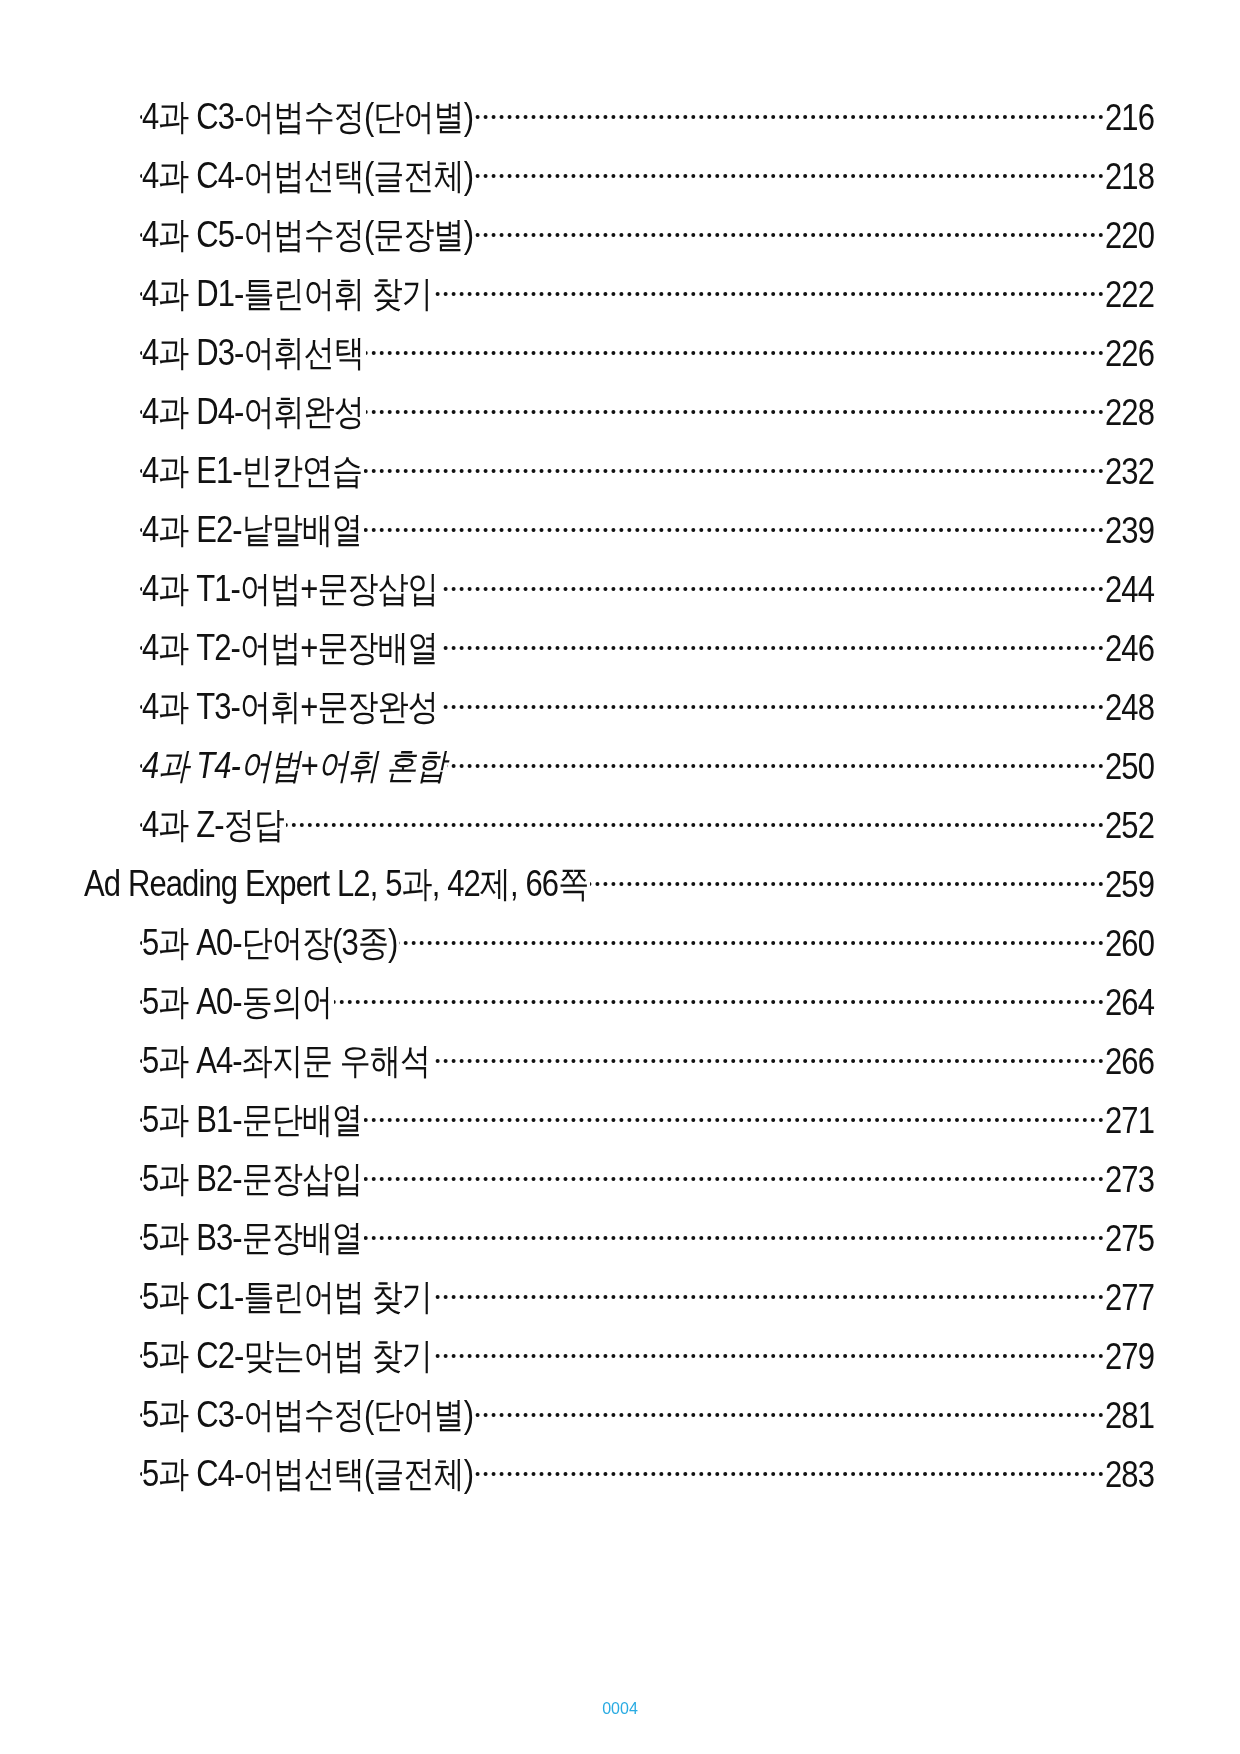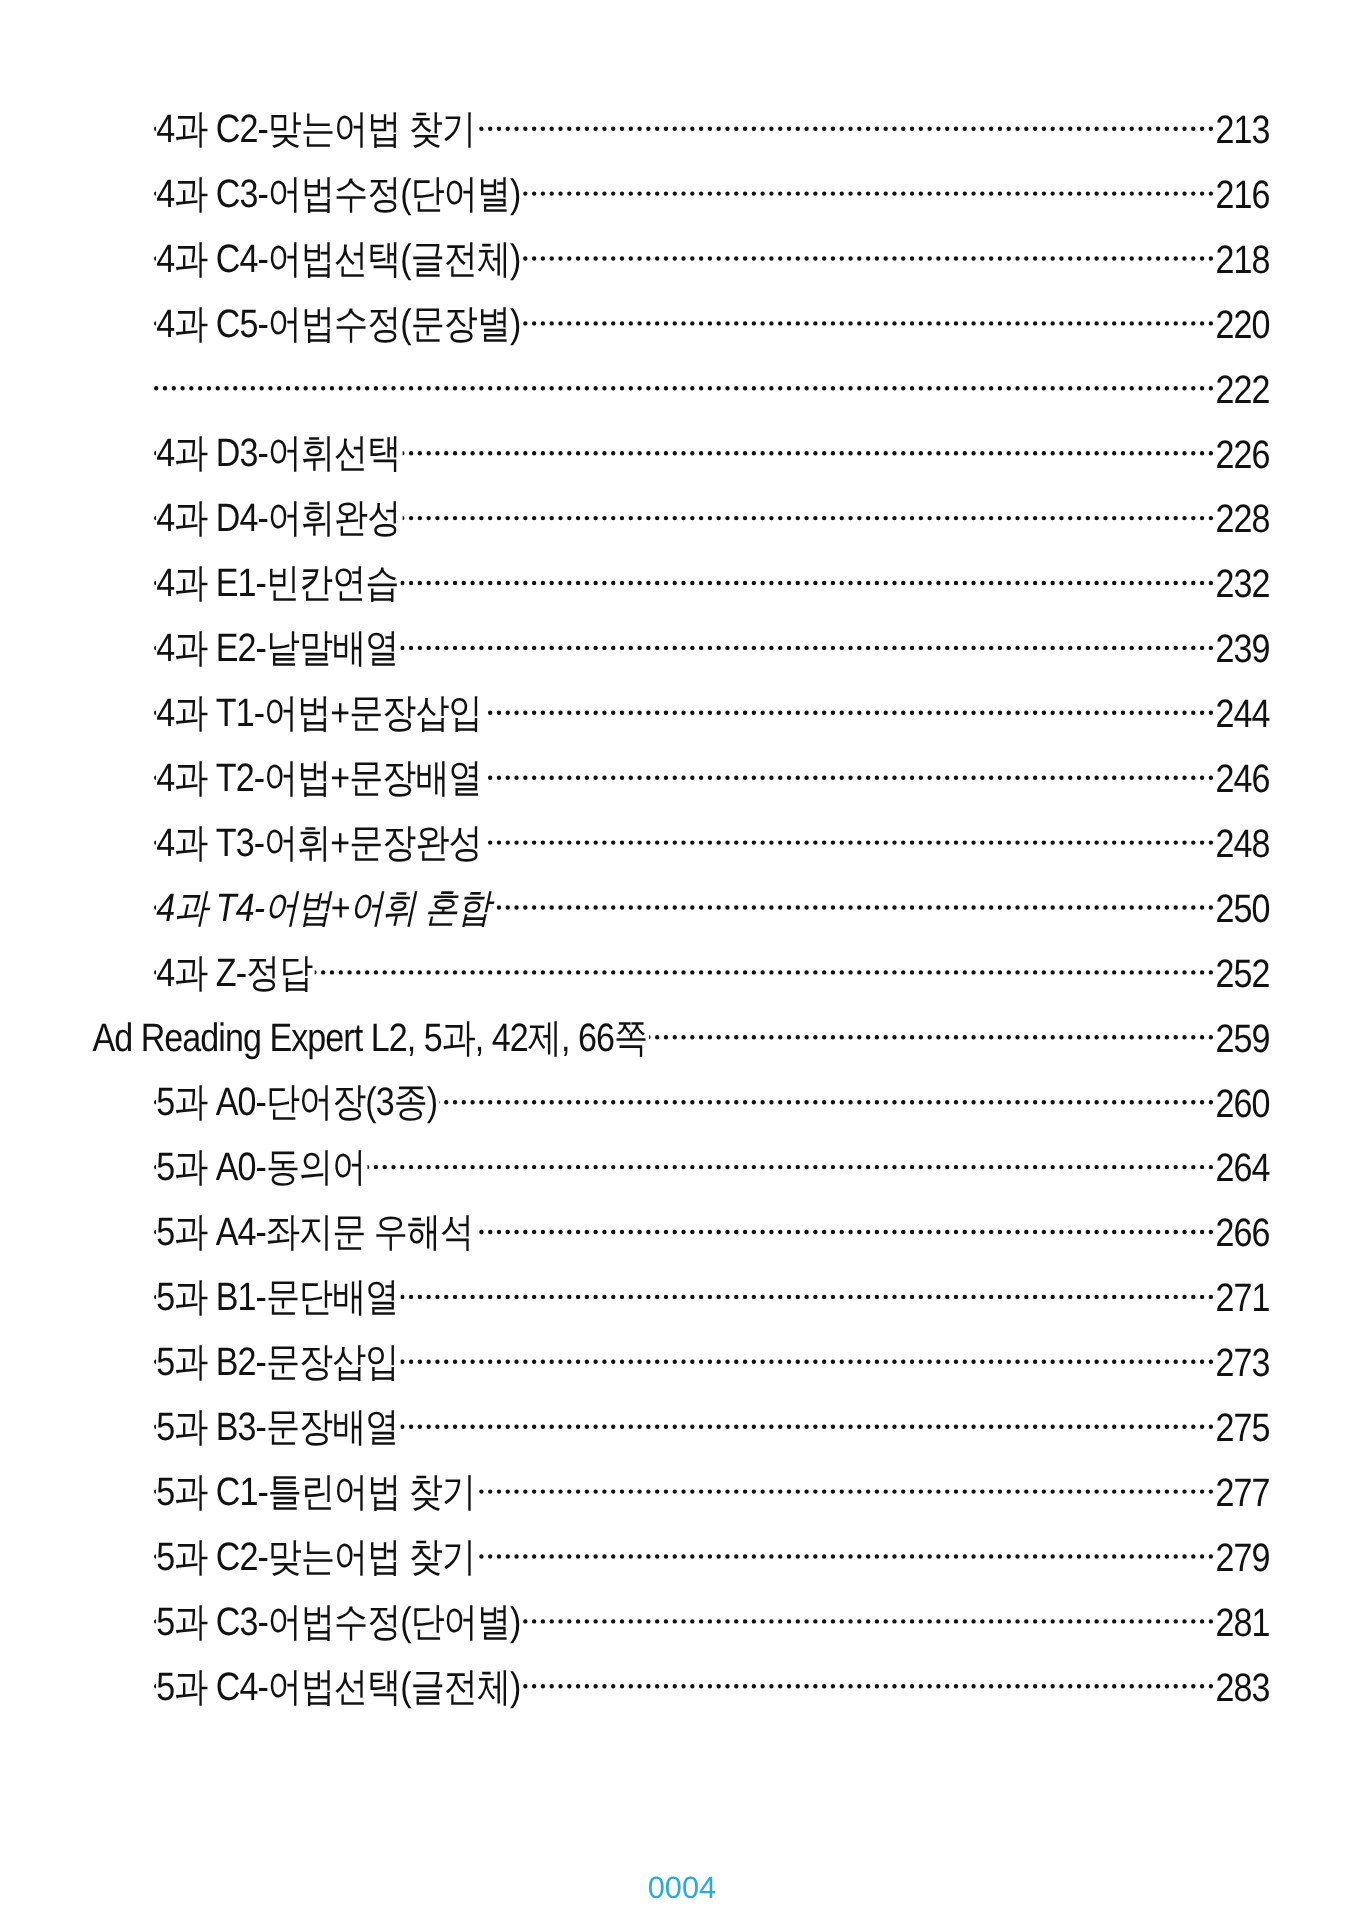--- a/index.html
+++ b/index.html
@@ -11,48 +11,44 @@
   .row .label { white-space: nowrap; background: #fff; padding-right: 2px; z-index: 1;
                 transform: scaleX(0.86); transform-origin: left center; }
   .row.level-2 { padding-left: 142px; }
   .row.level-1 { padding-left: 84px; }
   .row .leader { position: absolute; left: 0; right: 0; height: 0; top: 46%;
                  border-bottom: 4px dotted #111; margin-left: 140px; margin-right: 136px; }
   .row .page { position: absolute; right: 86px; background: #fff; padding-left: 2px;
                transform: scaleX(0.86); transform-origin: right center; z-index: 1; }
   .label-wrap { position: relative; z-index: 1; background: #fff; display: inline-block; }
   .footer { position: absolute; left: 0; right: 0; top: 1700px; text-align: center;
-            font-size: 28px; color: #29abe2; }
+            font-size: 16px; color: #29abe2; }
 </style>
 </head>
 <body>
 
 <div class="toc" id="toc">
-    <div class="row level-2">
-      <span class="leader"></span>
-      <span class="label-wrap" style="width: 291.58px;"><span class="label" style="display: inline-block;">4과 C2-맞는어법 찾기</span></span>
-      <span class="page">213</span>
-    </div>
     <div class="row level-2">
       <span class="leader"></span>
       <span class="label-wrap" style="width: 332.833px;"><span class="label" style="display: inline-block;">4과 C3-어법수정(단어별)</span></span>
       <span class="page">216</span>
     </div>
     <div class="row level-2">
       <span class="leader"></span>
       <span class="label-wrap" style="width: 332.833px;"><span class="label" style="display: inline-block;">4과 C4-어법선택(글전체)</span></span>
       <span class="page">218</span>
     </div>
     <div class="row level-2">
       <span class="leader"></span>
       <span class="label-wrap" style="width: 332.833px;"><span class="label" style="display: inline-block;">4과 C5-어법수정(문장별)</span></span>
       <span class="page">220</span>
     </div>
     <div class="row level-2">
       <span class="leader"></span>
+      <span class="label-wrap" style="width: 291.58px;"><span class="label" style="display: inline-block;">4과 D1-틀린어휘 찾기</span></span>
       <span class="page">222</span>
     </div>
     <div class="row level-2">
       <span class="leader"></span>
       <span class="label-wrap" style="width: 223.627px;"><span class="label" style="display: inline-block;">4과 D3-어휘선택</span></span>
       <span class="page">226</span>
     </div>
     <div class="row level-2">
       <span class="leader"></span>
       <span class="label-wrap" style="width: 223.627px;"><span class="label" style="display: inline-block;">4과 D4-어휘완성</span></span>

